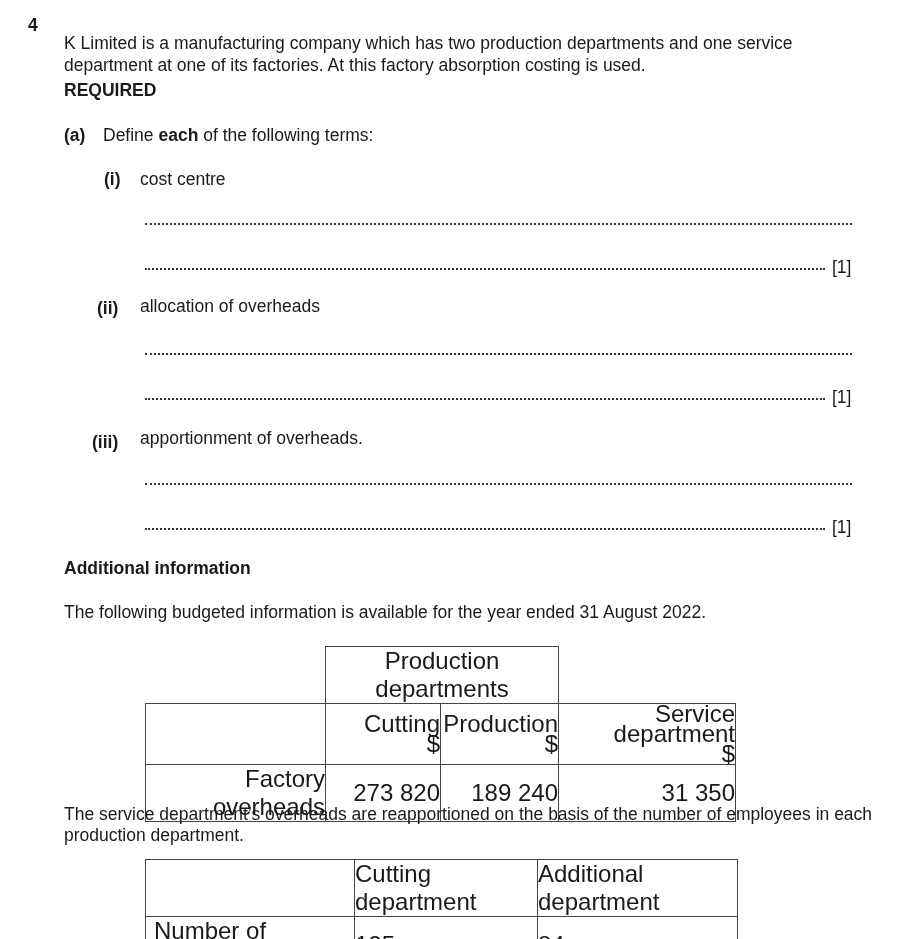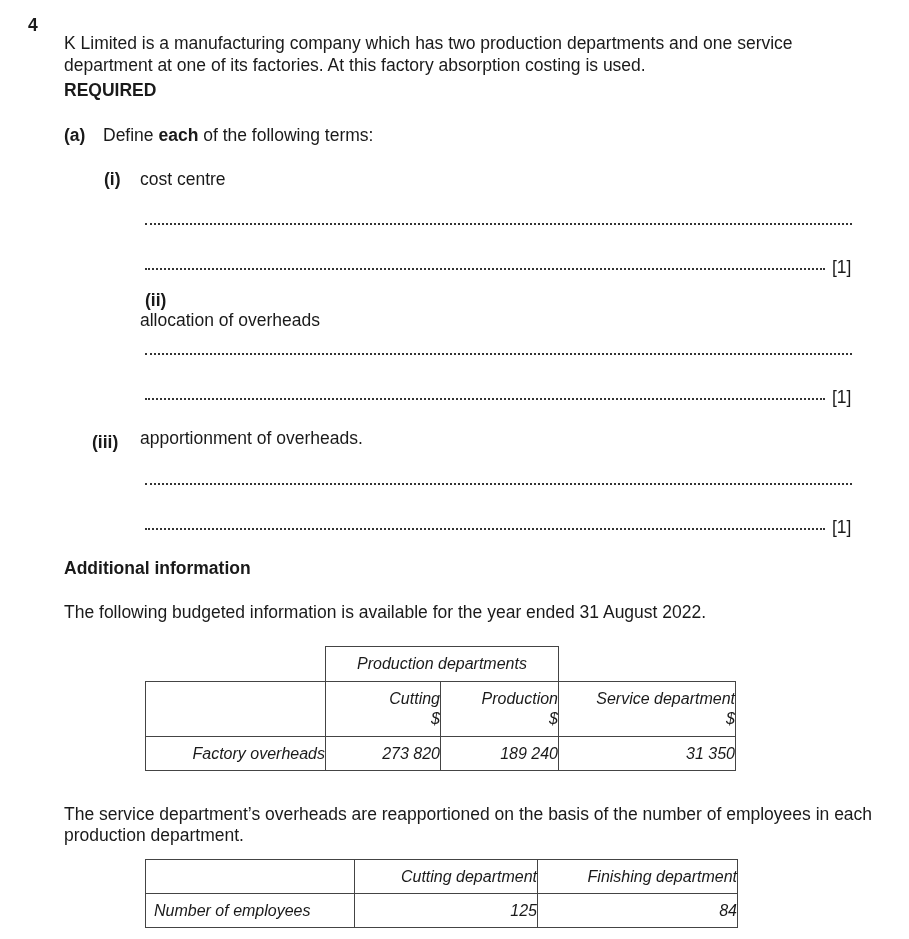--- a/index.html
+++ b/index.html
@@ -34,22 +34,21 @@
   .dotline.full { width: 707px; }
   .dotline.short { width: 680px; }
   .mark { position: absolute; left: 832px; }
   .heading-add { left: 64px; top: 558px; font-weight: bold; }
   .para1 { left: 64px; top: 602px; }
   .para2 { left: 64px; top: 793px; line-height: 21px; white-space: normal; width: 820px; margin-top: 11px; }
 
   table.t1, table.t2 {
     position: absolute;
     border-collapse: collapse;
-    font-size: 16px;
-    font-style: italic;
+    font-size: 24px;
   }
   table.t1 { left: 145px; top: 646px; }
   table.t1 td {
     border: 1.5px solid #444;
     text-align: center;
     padding: 0;
     vertical-align: middle;
   }
   table.t1 td.noborder { border: none; }
   table.t1 td.lbl { text-align: right; padding-left: 8px; }
@@ -57,21 +56,21 @@
   .t1 .r1 td { height: 54px; line-height: 20px; text-align: right; }
   .t1 .r2 td { height: 33px; text-align: right; }
   .t1 .c0 { width: 171px; }
   .t1 .c1 { width: 114px; }
   .t1 .c2 { width: 117px; }
   .t1 .c3 { width: 176px; margin-left: 41px; }
 
   table.t2 { left: 145px; top: 859px; }
   table.t2 td {
     border: 1.5px solid #444;
-    text-align: right;
+    text-align: left;
     padding: 0;
     height: 33px;
   }
   table.t2 td.lbl { text-align: left; padding-left: 8px; }
   .t2 .c0 { width: 200px; }
   .t2 .c1 { width: 182px; }
   .t2 .c2 { width: 199px; }
 </style>
 </head>
 <body>
@@ -82,22 +81,22 @@
 
 <div class="abs part-a-label">(a)</div>
 <div class="abs part-a-text"><span>Define </span><span class="bold">each</span><span> of the following terms:</span></div>
 
 <div class="abs sub-label" style="left:104px; top:169px;">(i)</div>
 <div class="abs sub-text" style="left:140px; top:169px;">cost centre</div>
 <div class="dotline full" style="top:223px;"></div>
 <div class="dotline short" style="top:268px;"></div>
 <div class="mark" style="top:257px;">[1]</div>
 
-<div class="abs sub-label" style="left:97px; top:290px;margin-left:48px;">(ii)</div>
-<div class="abs sub-text" style="left:140px; top:310px;">allocation of overheads</div>
+<div class="abs sub-label" style="left:97px; top:298px;">(ii)</div>
+<div class="abs sub-text" style="left:140px; top:296px;">allocation of overheads</div>
 <div class="dotline full" style="top:353px;"></div>
 <div class="dotline short" style="top:398px;"></div>
 <div class="mark" style="top:387px;">[1]</div>
 
 <div class="abs sub-label" style="left:92px; top:432px;text-align:center;">(iii)</div>
 <div class="abs sub-text" style="left:140px; top:428px;">apportionment of overheads.</div>
 <div class="dotline full" style="top:483px;"></div>
 <div class="dotline short" style="top:528px;"></div>
 <div class="mark" style="top:517px;">[1]</div>
 
@@ -135,21 +134,21 @@
 </tbody>
   </table>
 
 <div class="abs para2">The service department’s overheads are reapportioned on the basis of the number of employees in each production department.</div>
 
 <table class="t2">
   <tbody>
       <tr>
     <td class="c0"></td>
     <td class="c1">Cutting department</td>
-    <td class="c2">Finishing department</td>
+    <td class="c2">Additional department</td>
   </tr>
   <tr>
     <td class="c0 lbl">Number of employees</td>
     <td class="c1">125</td>
     <td class="c2">84</td>
   </tr>
 </tbody>
   </table>
 
 </body></html>

